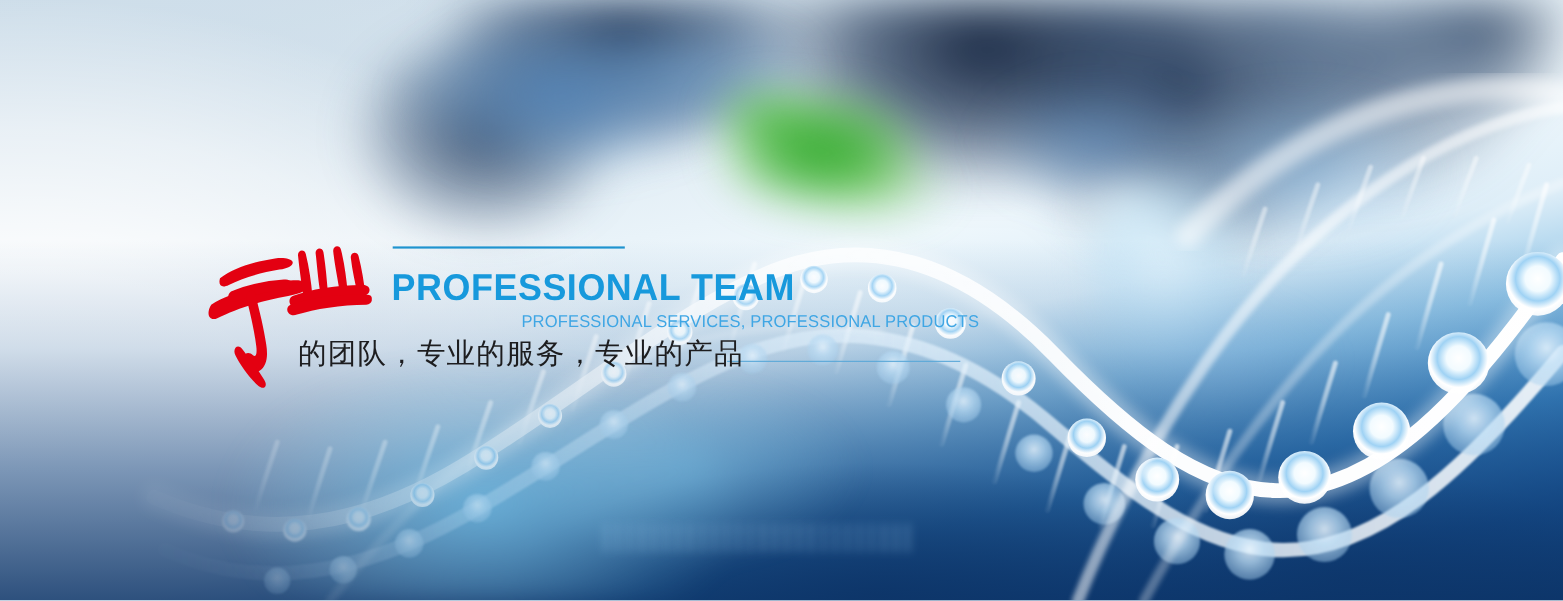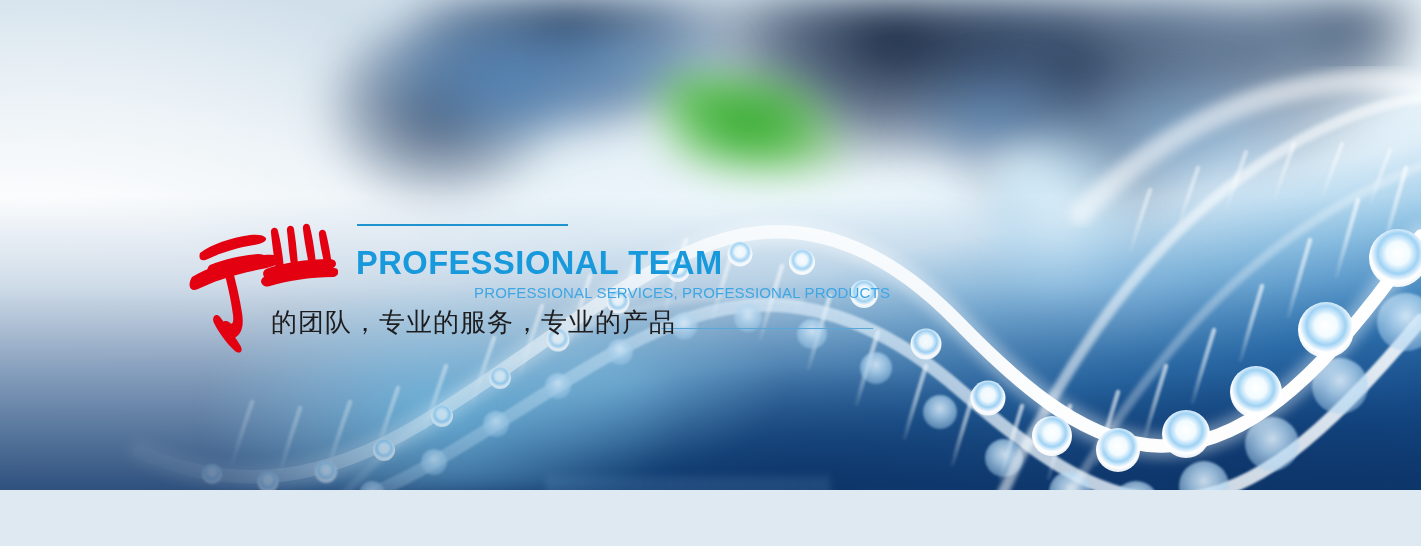--- a/index.html
+++ b/index.html
@@ -5,21 +5,21 @@
 <style>
   html,body{margin:0;padding:0;}
   body{
     width:1421px;height:546px;overflow:hidden;
     font-family:"Liberation Sans","DejaVu Sans",sans-serif;
     background:#dfe9f1;
   }
 
   #banner{
     position:relative;
-    width:1421px;height:490px;
+    width:1421px;height:546px;
     overflow:hidden;
     background:#e3edf4;
   }
 
   
   .bg-layer{position:absolute;inset:0;pointer-events:none;}
 
   
   .bg-base{
     background:

